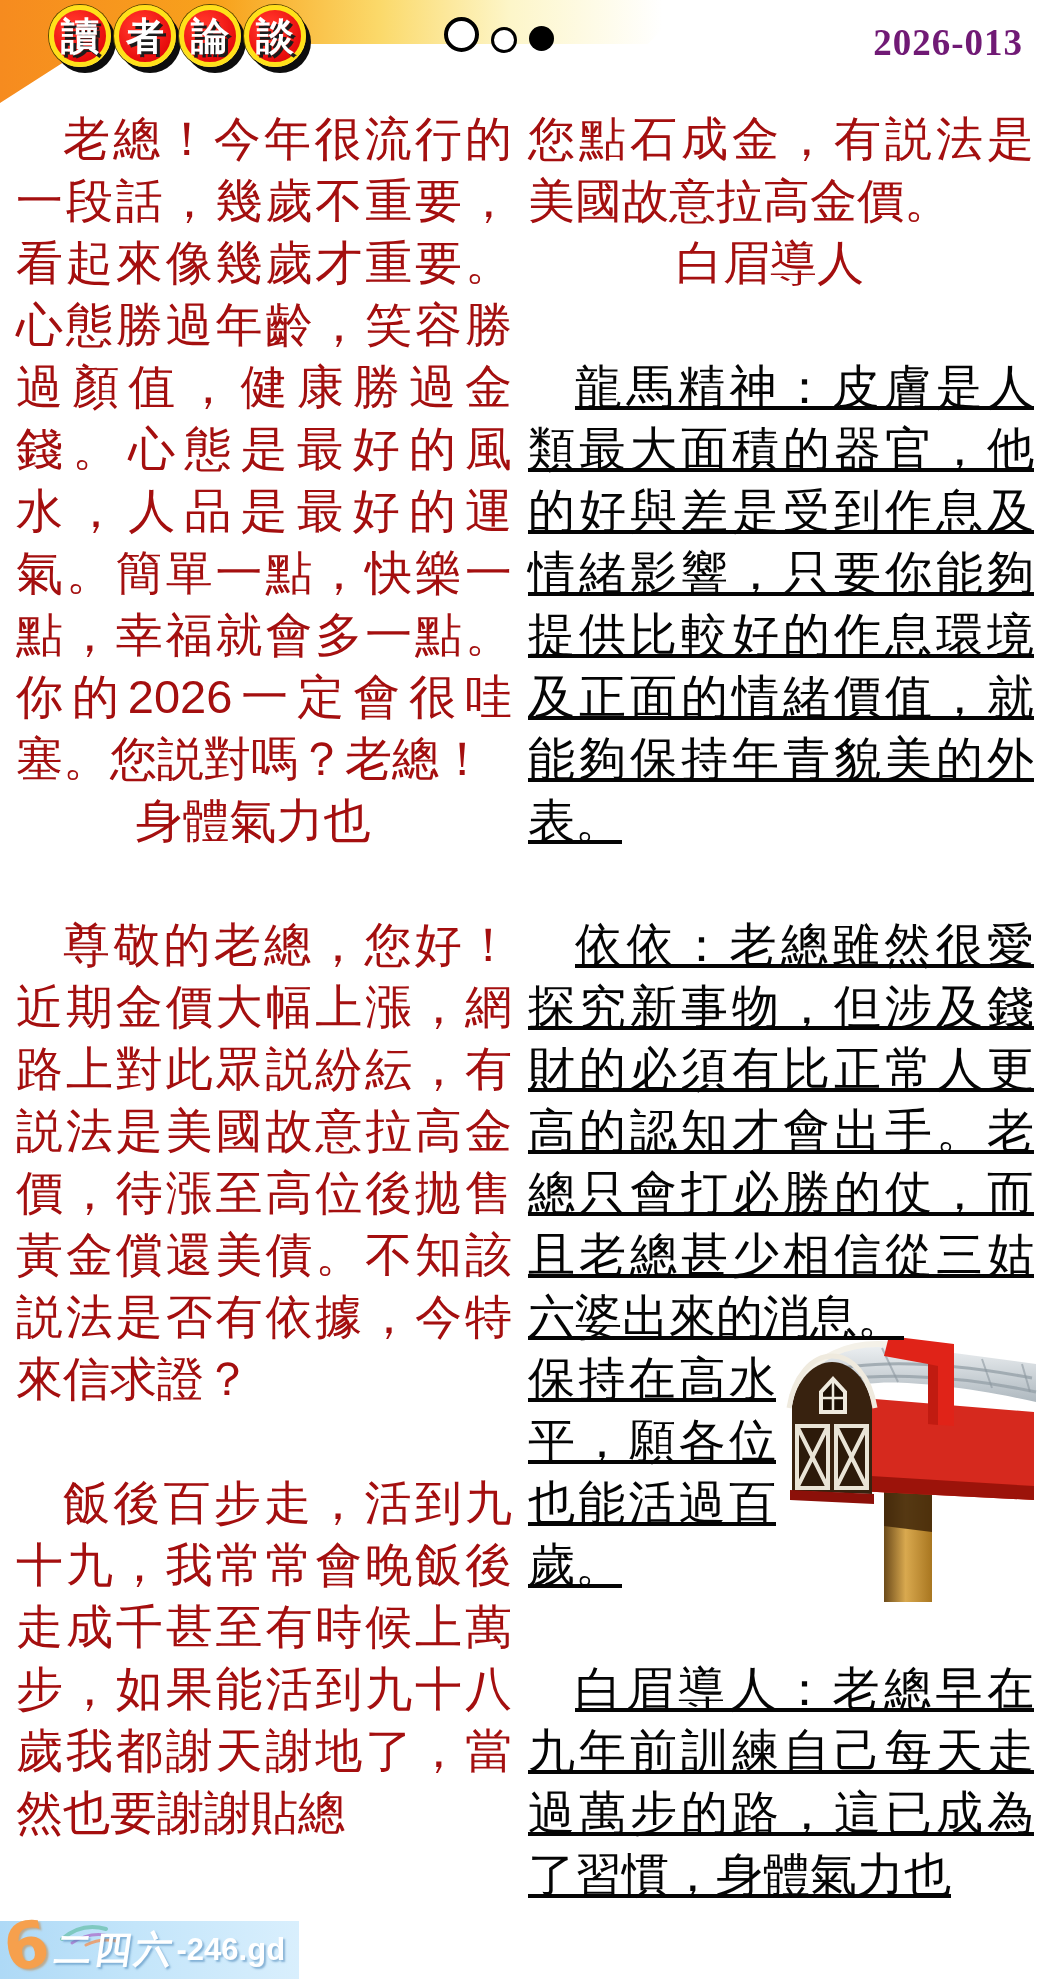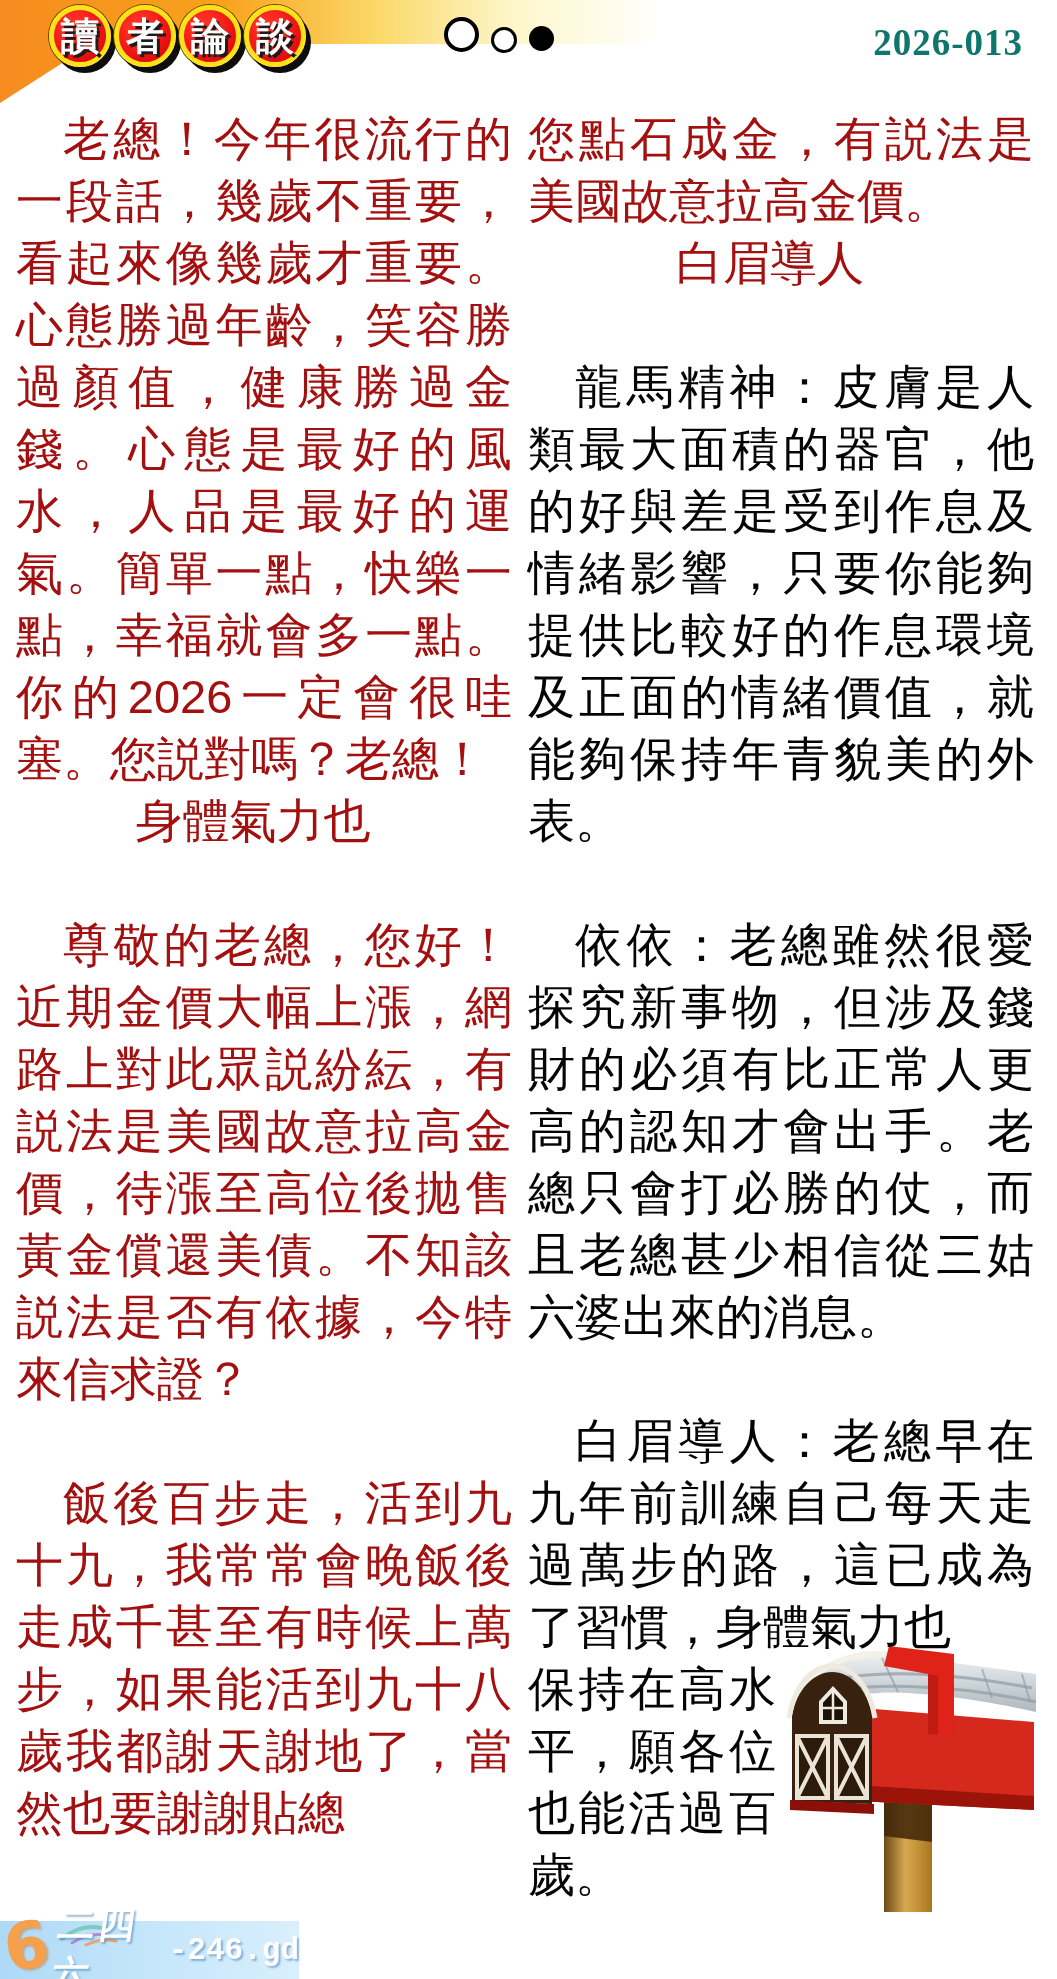--- a/index.html
+++ b/index.html
@@ -23,50 +23,50 @@
   .logo-circle span { color:#fff; font-weight:bold; font-size:38px; line-height:1;
     text-shadow:3px 3px 0 #1c1c1c; }
 
   .deco-circle { position:absolute; border-radius:50%; background:#fff; }
   .deco-c1 { left:444px; top:17px; width:35px; height:35px; border:4px solid #000; }
   .deco-c2 { left:491px; top:27px; width:26px; height:26px; border:3px solid #000; }
   .deco-c3 { left:529px; top:26px; width:25px; height:25px; background:#000; }
 
   .issue-number { position:absolute; top:21px; right:34px;
     font-family:"Liberation Serif", serif; font-weight:bold; font-size:37px;
-    color:#0f766e; letter-spacing:1px; }
+    color:#701a75; letter-spacing:1px; }
 
   
   .col { position:absolute; top:108px; font-size:47px; line-height:62px;
     color:#a40f0f; text-align:justify; text-justify:inter-ideograph; }
   .col-left  { left:16px;  width:496px; }
   .col-right { left:528px; width:506px; }
 
   .para { text-indent:1em; }
   .para.no-indent { text-indent:0; }
   .mt { margin-top:62px; }
   .sig { text-align:center; padding-right:22px; }
-  .black { color:#050505; }
+  .black { color:#050505;text-decoration:underline; }
 
   
   .mailbox-float { float:right; width:252px; height:268px; margin:-14px -4px 0 10px; }
   .mailbox-float svg { width:100%; height:100%; display:block; }
 
   
   .footer-brand { position:absolute; left:0; top:1921px; width:299px; height:58px;
     background:linear-gradient(90deg,#aed9f6 0%,#c3e5fa 45%,#d9effd 100%);
     display:flex; align-items:center; overflow:visible; }
   .brand-six { font-family:"DejaVu Sans", sans-serif; font-weight:bold; font-size:64px;
     line-height:1; color:#f6a04d; transform:rotate(-10deg);
     margin:-8px 0 0 4px; text-shadow:2px 2px 2px rgba(200,110,20,.45); }
   .brand-cn { font-weight:bold; font-size:37px; color:#fff; letter-spacing:3px;
     transform:skewX(-8deg); margin-left:6px;
     text-shadow:2px 2px 2px rgba(70,130,180,.55); }
   .brand-suffix { font-weight:bold; font-size:31px; color:#fff; margin-left:2px;
-    text-shadow:2px 2px 2px rgba(70,130,180,.55);font-family:Liberation Mono, monospace; }
+    text-shadow:2px 2px 2px rgba(70,130,180,.55); }
   .brand-streaks { position:absolute; left:58px; top:0px; width:100px; height:26px; }
 </style>
 </head>
 <body>
 
 <div class="page">
 
   <div class="header-band"></div>
 
   <div class="logo-row">
@@ -95,21 +95,20 @@
     <p class="sig">身體氣力也</p>
     <p class="para mt">尊敬的老總，您好！近期金價大幅上漲，網路上對此眾説紛紜，有説法是美國故意拉高金價，待漲至高位後拋售黃金償還美債。不知該説法是否有依據，今特來信求證？</p>
     <p class="para mt">飯後百步走，活到九十九，我常常會晚飯後走成千甚至有時候上萬步，如果能活到九十八歲我都謝天謝地了，當然也要謝謝貼總</p>
   </div>
 
   <div class="col col-right">
     <p class="para no-indent">您點石成金，有説法是美國故意拉高金價。</p>
     <p class="sig">白眉導人</p>
     <p class="para mt black">龍馬精神：皮膚是人類最大面積的器官，他的好與差是受到作息及情緒影響，只要你能夠提供比較好的作息環境及正面的情緒價值，就能夠保持年青貌美的外表。</p>
     <p class="para mt black">依依：老總雖然很愛探究新事物，但涉及錢財的必須有比正常人更高的認知才會出手。老總只會打必勝的仗，而且老總甚少相信從三姑六婆出來的消息。</p>
-    <p class="para mt black">白眉導人：老總早在九年前訓練自己每天走過萬步的路，這已成為了習慣，身體氣力也</p>
     <p class="para no-indent black">
       <span class="mailbox-float">
         <svg viewBox="0 0 252 268" xmlns="http://www.w3.org/2000/svg" aria-hidden="true">
           <defs>
             <linearGradient id="postg" x1="0" y1="0" x2="1" y2="0">
               <stop offset="0" stop-color="#6b4a1a"></stop>
               <stop offset="0.45" stop-color="#d9a94f"></stop>
               <stop offset="1" stop-color="#a87620"></stop>
             </linearGradient>
             <linearGradient id="roofg" x1="0" y1="0" x2="0" y2="1">
@@ -142,20 +141,21 @@
           <rect x="11" y="92" width="31" height="62" fill="#2c1a0a" stroke="#e9e4d6" stroke-width="4"></rect>
           <path d="M11 92 L42 154 M42 92 L11 154" stroke="#e9e4d6" stroke-width="4"></path>
           <rect x="50" y="92" width="31" height="62" fill="#2c1a0a" stroke="#e9e4d6" stroke-width="4"></rect>
           <path d="M50 92 L81 154 M81 92 L50 154" stroke="#e9e4d6" stroke-width="4"></path>
 
           <path d="M4 156 L88 160 L88 170 L4 166 Z" fill="#8c1009"></path>
         </svg>
       </span>
       <span>保持在高水平，願各位也能活過百歲。</span>
     </p>
+    <p class="para mt black">白眉導人：老總早在九年前訓練自己每天走過萬步的路，這已成為了習慣，身體氣力也</p>
   </div>
 
   <div class="footer-brand">
     <span class="brand-six">6</span>
     <svg class="brand-streaks" viewBox="0 0 100 26" xmlns="http://www.w3.org/2000/svg">
       <path d="M4 18 C18 6 34 4 48 8" fill="none" stroke="#7fc9c0" stroke-width="4" stroke-linecap="round"></path>
       <path d="M14 22 C26 14 40 12 52 15" fill="none" stroke="#b08ad6" stroke-width="3" stroke-linecap="round"></path>
       <path d="M28 24 C38 19 48 18 58 20" fill="none" stroke="#e7a47a" stroke-width="3" stroke-linecap="round"></path>
     </svg>
     <span class="brand-cn">二四六</span>

